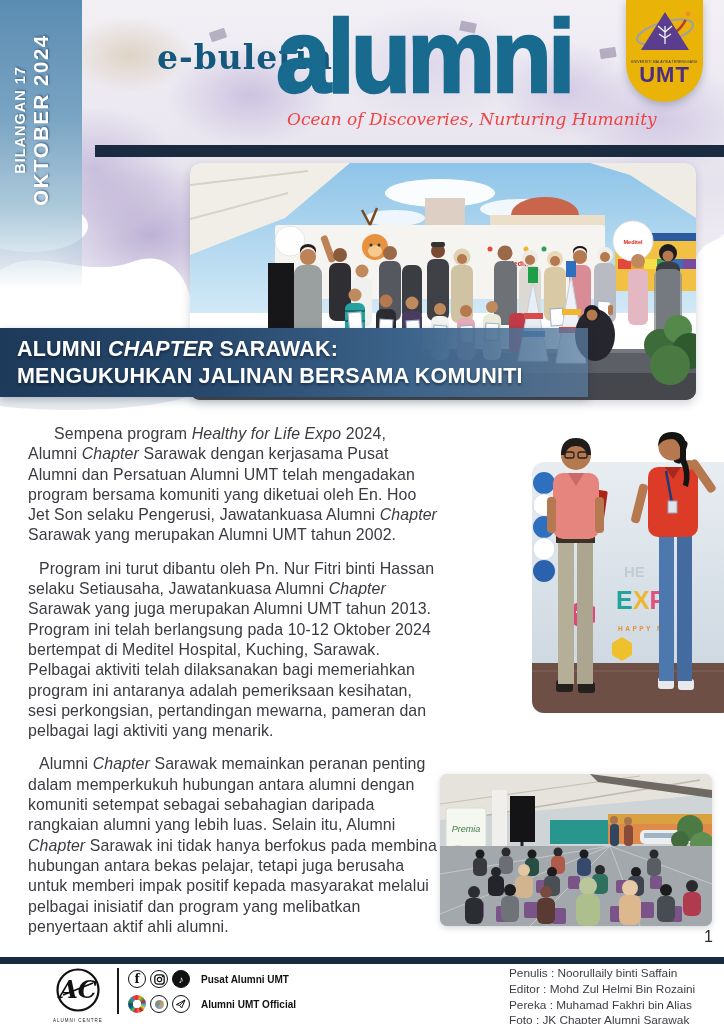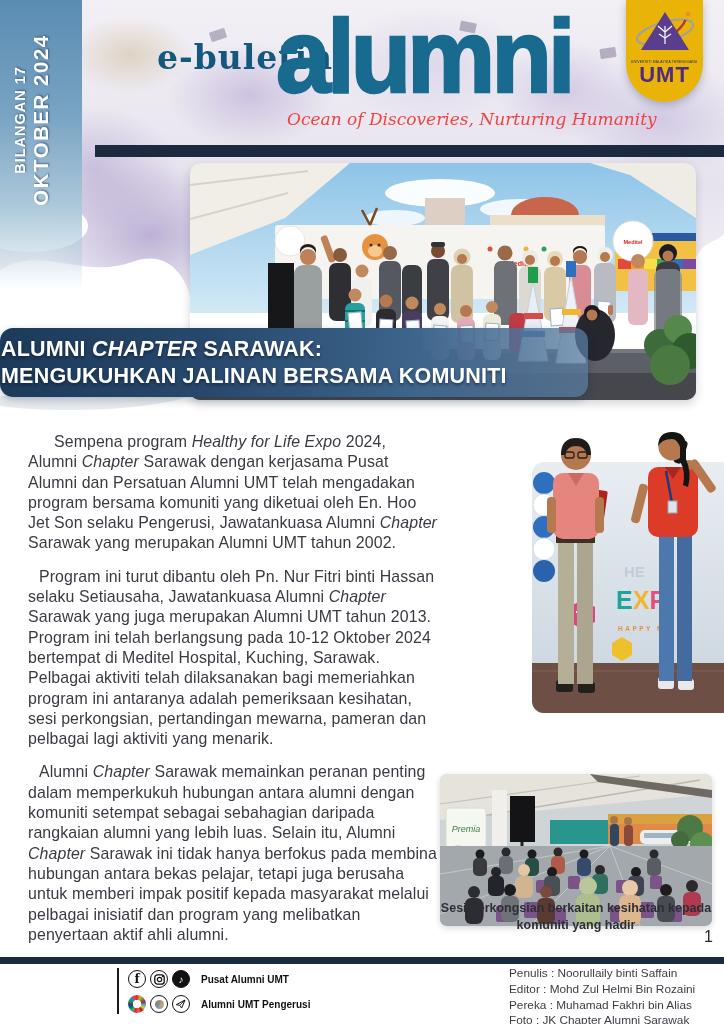--- a/index.html
+++ b/index.html
@@ -51,31 +51,31 @@
   
   .photo-main{position:absolute;left:190px;top:163px;width:506px;height:237px;border-radius:10px;
     overflow:hidden;z-index:3;box-shadow:0 4px 10px rgba(20,30,50,.18);}
   .photo-stage{position:absolute;left:492px;top:425px;width:201px;height:288px;z-index:3;padding-left:40px;}
   .photo-session{position:absolute;left:440px;top:774px;width:272px;height:152px;border-radius:7px;
     overflow:hidden;z-index:3;box-shadow:0 2px 6px rgba(20,30,50,.18);}
 
   
   .banner{position:absolute;left:0;top:328px;width:588px;height:69px;z-index:4;
     background:linear-gradient(92deg,#1d3a5a 0%,#27486c 35%,#3d648b 70%,rgba(90,125,160,.74) 100%);
-    display:flex;flex-direction:column;justify-content:center;padding-left:1px;box-sizing:border-box;
-    box-shadow:0 3px 8px rgba(20,40,70,.28);border-radius:13px;}
+    display:flex;flex-direction:column;justify-content:center;padding-left:17px;box-sizing:border-box;
+    box-shadow:0 3px 8px rgba(20,40,70,.28);}
   .banner div{font-size:21.5px;font-weight:800;color:#fff;letter-spacing:.2px;line-height:1.22;
     text-shadow:0 2px 3px rgba(8,20,38,.55);white-space:nowrap;}
   .banner em{font-style:italic;}
   .grey-wave{position:absolute;left:0;top:396px;z-index:2;}
 
   
   .body-col{position:absolute;left:28px;top:424px;width:410px;z-index:2;
     font-size:15.9px;line-height:20.3px;color:#3a3a42;letter-spacing:.1px;}
-  .body-col p{margin:8px 0 13px 0;}
+  .body-col p{margin:0 0 13px 0;}
   .body-col p.first{text-indent:26px;}
   .body-col p.rest{text-indent:11px;}
   .body-col em{font-style:italic;}
 
   .caption{position:absolute;left:440px;top:900px;width:272px;text-align:center;z-index:3;
     font-size:12.5px;font-weight:bold;color:#2e2e36;line-height:1.32;}
   .pagenum{position:absolute;left:704px;top:928px;font-size:16px;color:#2b2b2b;z-index:3;}
 
   
   .footer-bar{position:absolute;left:0;top:957px;width:724px;height:7px;background:#1a2b40;z-index:3;}
@@ -465,25 +465,32 @@
         <circle cx="190" cy="114" r="8" fill="#e8c9a8"></circle>
           <rect x="179" y="121" width="22" height="30" rx="7" fill="#ddb88f"></rect>
         <circle cx="226" cy="116" r="6" fill="#1c1c1e"></circle>
           <rect x="217" y="122" width="18" height="26" rx="6" fill="#474b52"></rect>
         <circle cx="252" cy="112" r="6" fill="#2a2a2c"></circle>
           <rect x="243" y="118" width="18" height="24" rx="6" fill="#b03a4e"></rect>
       </g>
     </svg>
   </div>
 
-  <div class="caption">Sesi perkongsian berkaitan kesihatan kepada komuniti yang hadir</div>
   <div class="pagenum">1</div>
 
   <div class="footer-bar"></div>
   <div class="footer">
+    <div class="ac-logo">
+      <svg width="46" height="46" viewBox="0 0 46 46">
+        <circle cx="23" cy="23" r="20.5" fill="none" stroke="#111" stroke-width="2.2"></circle>
+        <text x="23" y="31" font-family="DejaVu Serif,serif" font-style="italic" font-weight="bold" font-size="24" fill="#111" text-anchor="middle">AC</text>
+        <line x1="8" y1="28" x2="38" y2="16" stroke="#111" stroke-width="1.6"></line>
+      </svg>
+      <div class="ac-small">ALUMNI CENTRE</div>
+    </div>
     <div class="f-divider"></div>
     <div class="social">
       <div class="s-row">
         <span class="icon icon-fb">f</span>
         <span class="icon">
           <svg width="11" height="11" viewBox="0 0 11 11">
               <rect x="0.8" y="0.8" width="9.4" height="9.4" rx="2.8" fill="none" stroke="#111" stroke-width="1.3"></rect>
               <circle cx="5.5" cy="5.5" r="2.2" fill="none" stroke="#111" stroke-width="1.2"></circle>
               <circle cx="8.6" cy="2.5" r="0.8" fill="#111"></circle>
             </svg>
@@ -495,21 +502,21 @@
         <span class="icon icon-sdg"></span>
         <span class="icon">
             <span class="icon-seal-dot"></span>
           </span>
         <span class="icon">
           <svg width="12" height="12" viewBox="0 0 18 18">
               <polygon points="2,10 15,3 10,15 7,11" fill="none" stroke="#111" stroke-width="1.5"></polygon>
               <line x1="7" y1="11" x2="15" y2="3" stroke="#111" stroke-width="1.2"></line>
             </svg>
         </span>
-        <span class="s-label">Alumni UMT Pengerusi</span>
+        <span class="s-label">Alumni UMT Official</span>
       </div>
     </div>
     <div class="credits">
       <div>Penulis : Noorullaily binti Saffain</div>
       <div>Editor : Mohd Zul Helmi Bin Rozaini</div>
       <div>Pereka : Muhamad Fakhri bin Alias</div>
       <div>Foto : JK Chapter Alumni Sarawak</div>
     </div>
   </div>
 

